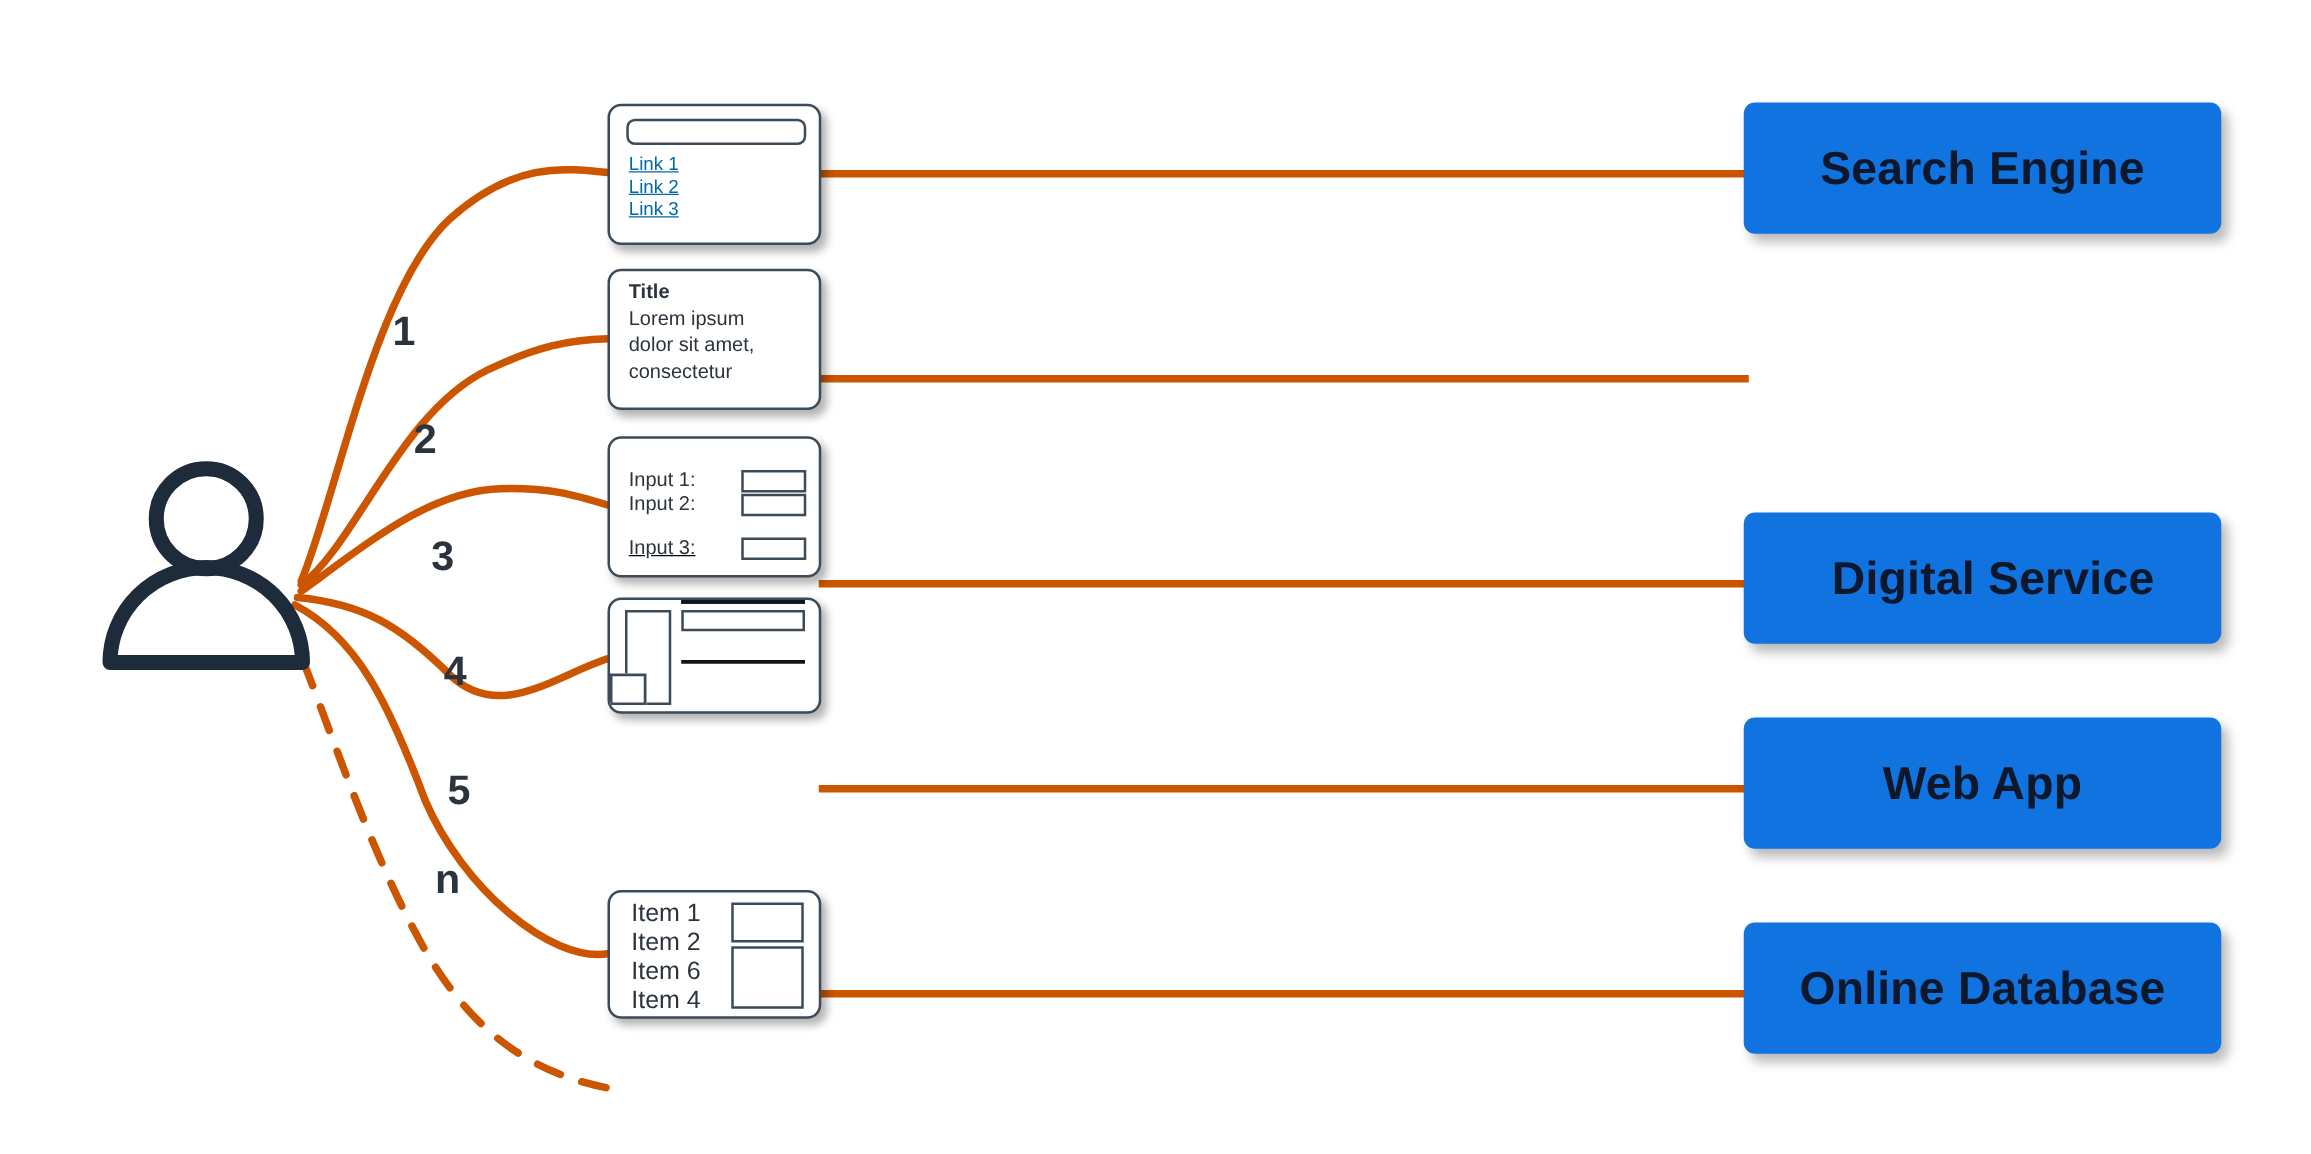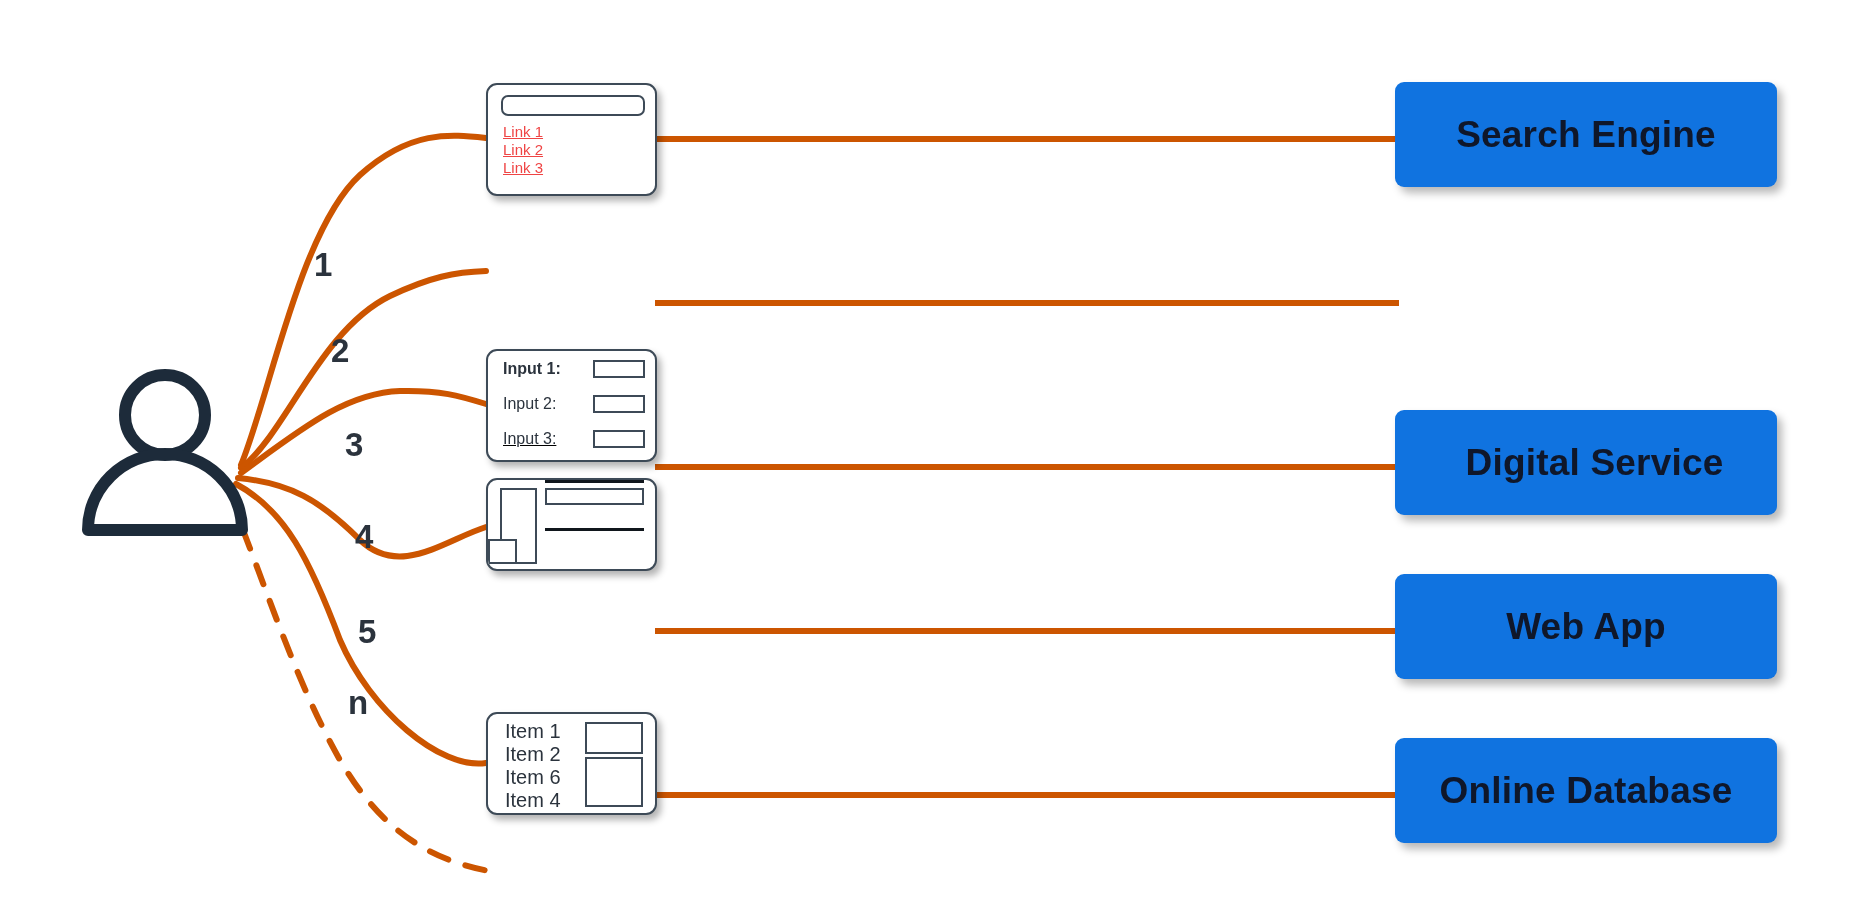--- a/index.html
+++ b/index.html
@@ -86,21 +86,21 @@
   .link-list {
     position: absolute;
     left: 15px;
     top: 38px;
   }
   .link-item {
     display: block;
     font-family: "Liberation Sans", sans-serif;
     font-size: 15px;
     line-height: 18px;
-    color: #ef4444;
+    color: #0369a1;
     text-decoration: underline;
     white-space: nowrap;
   }
 
   
   #card-content-website { top: 215px; height: 113px; }
   .content-text {
     position: absolute;
     left: 15px;
     top: 6px;
@@ -126,21 +126,21 @@
   #card-digital-service { top: 349px; height: 113px; }
   .form-row {
     position: absolute;
     left: 15px;
     width: 142px;
     height: 22px;
     display: flex;
     align-items: center;
     justify-content: space-between;
   }
-  .form-row:nth-of-type(1) { top: 7px; font-weight: bold; }
+  .form-row:nth-of-type(1) { top: 23px; }
   .form-row:nth-of-type(2) { top: 42px; }
   .form-row:nth-of-type(3) { top: 77px; text-decoration: underline; }
   .form-label {
     font-family: "Liberation Sans", sans-serif;
     font-size: 16px;
     color: #2b333d;
     white-space: nowrap;
   }
   .form-input {
     width: 52px;
@@ -304,20 +304,30 @@
     <div class="thumb-inner">
       <div class="search-bar" title=""></div>
       <div class="link-list">
         <span class="link-item">Link 1</span>
         <span class="link-item">Link 2</span>
         <span class="link-item">Link 3</span>
       </div>
     </div>
   </div>
 
+  <div class="thumb-card" id="card-content-website">
+    <div class="thumb-inner">
+      <div class="content-text">
+        <span class="content-title">Title</span>
+        <span class="content-body">Lorem ipsum</span>
+        <span class="content-body">dolor sit amet,</span>
+        <span class="content-body">consectetur</span>
+      </div>
+    </div>
+  </div>
 
   <div class="thumb-card" id="card-digital-service">
     <div class="thumb-inner">
       <div class="form-row">
         <span class="form-label">Input 1:</span>
         <span class="form-input" title=""></span>
       </div>
       <div class="form-row">
         <span class="form-label">Input 2:</span>
         <span class="form-input" title=""></span>

